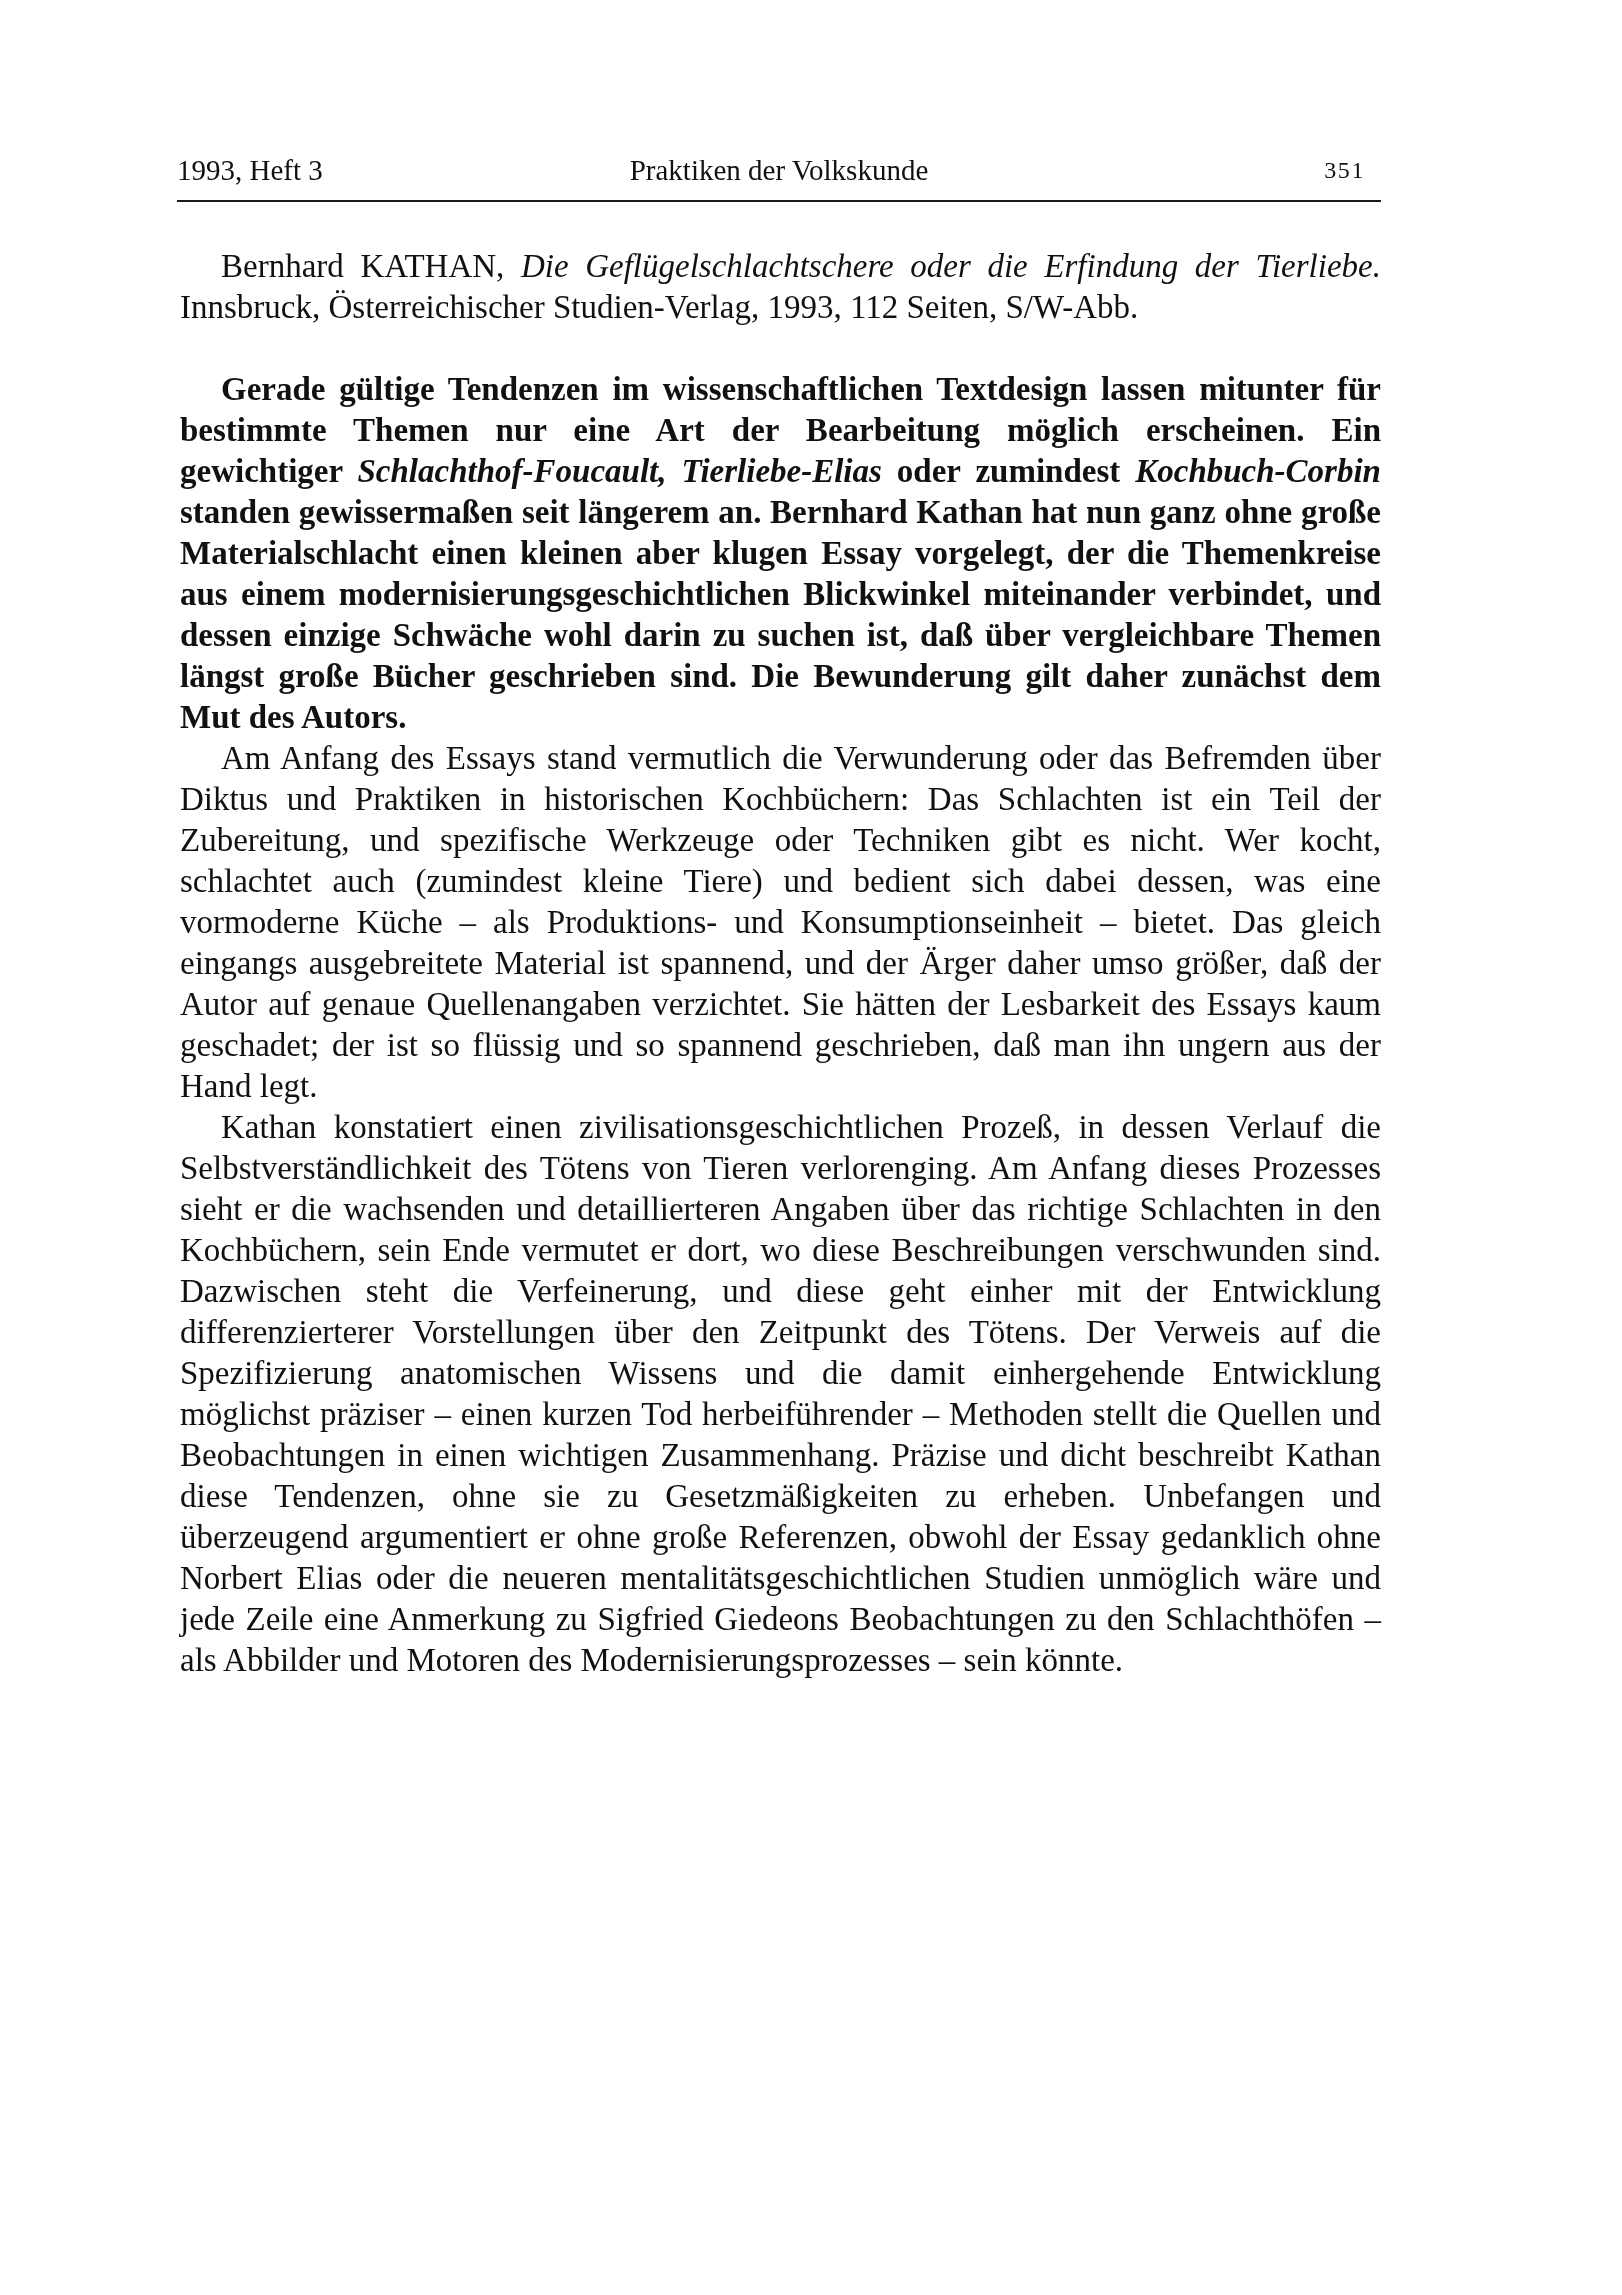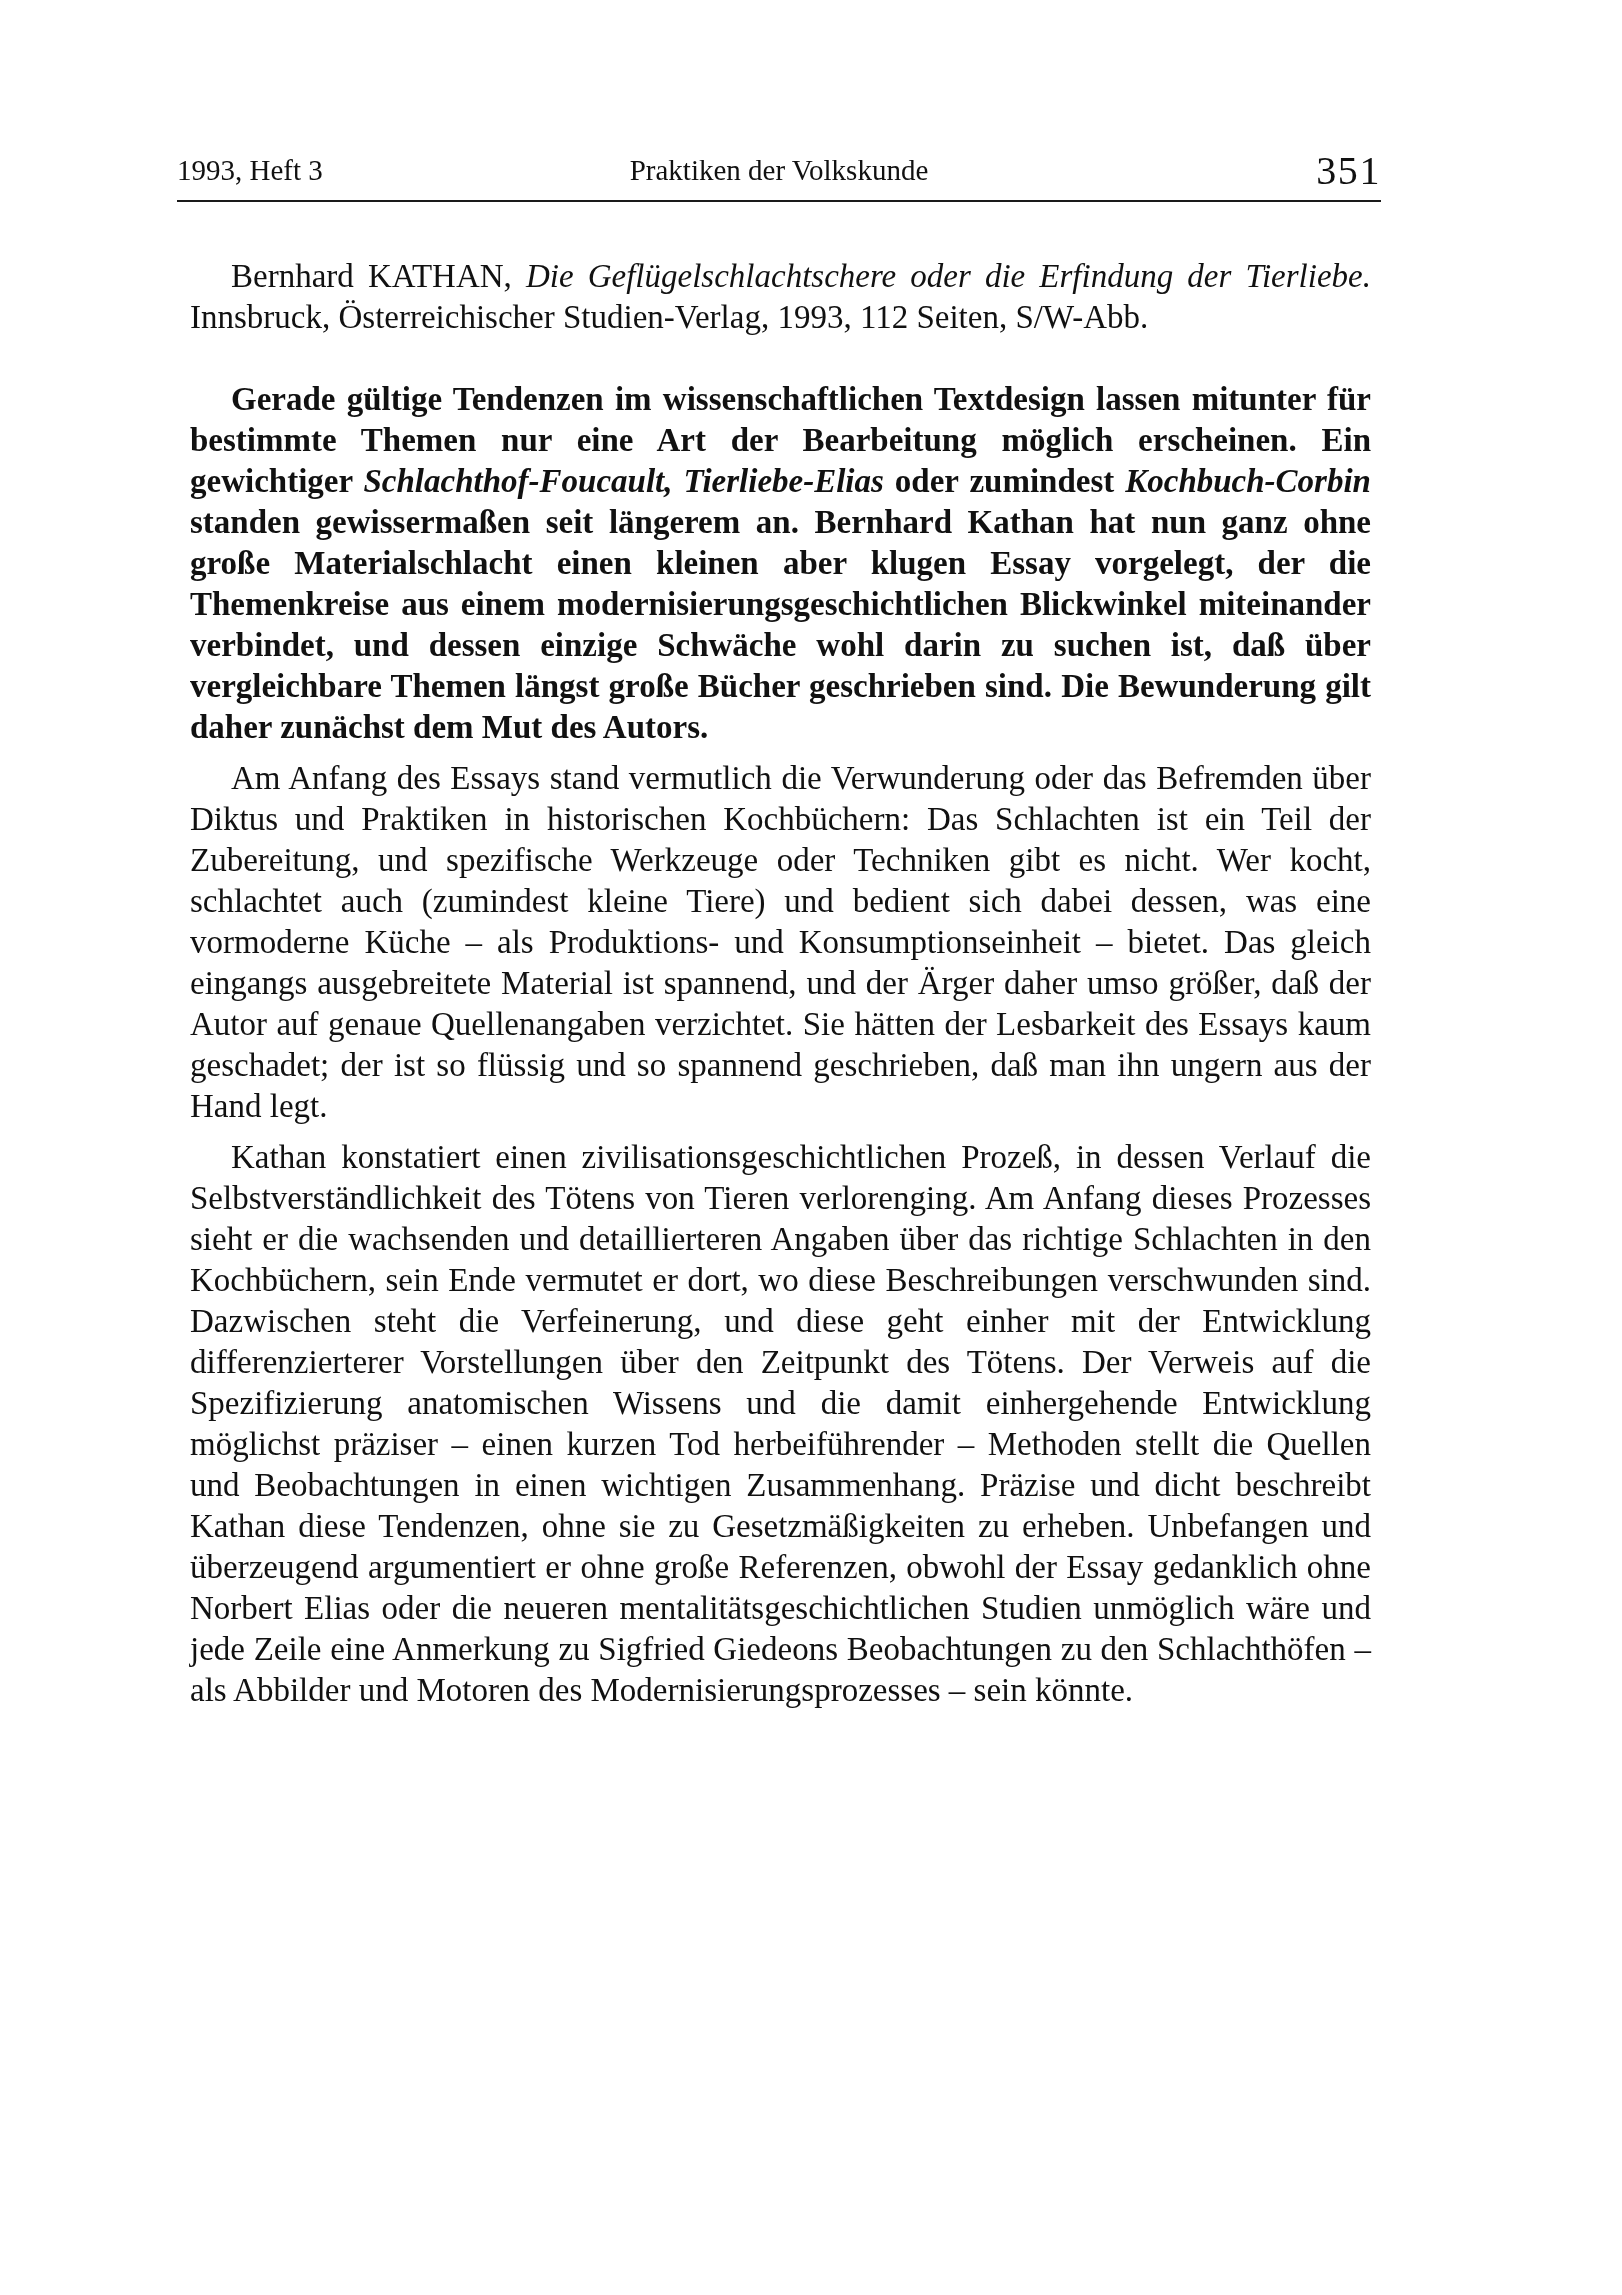--- a/index.html
+++ b/index.html
@@ -7,31 +7,31 @@
     width: 1623px; height: 2295px; position: relative; overflow: hidden;
     font-family: "Liberation Serif", "DejaVu Serif", serif;
     color: #111111;
   }
   .page-header {
     position: absolute; left: 177px; top: 151px; width: 1204px; height: 39px;
     font-size: 29px; line-height: 39px;
   }
   .page-header .left { position: absolute; left: 0; top: 0; }
   .page-header .center { position: absolute; left: 0; right: 0; top: 0; text-align: center; }
-  .page-header .right { position: absolute; right: 0; top: 0; font-size: 40px; letter-spacing: 1.6px; font-family: Liberation Serif, serif; }
+  .page-header .right { position: absolute; right: 16px; top: 0; font-size: 24px; letter-spacing: 1.6px; font-family: Liberation Serif, serif; }
   .header-rule {
     position: absolute; left: 177px; top: 200px; width: 1204px; height: 0;
     border-top: 2.4px solid #1a1a1a;
   }
   .content {
     position: absolute; left: 180px; top: 246px; width: 1201px;
     font-size: 33px; line-height: 41px; text-align: justify;
     hyphens: manual;
   }
-  .content p { margin: 10px; }
+  .content p { margin: 0; }
   .biblio { text-indent: 41px; margin-bottom: 41px !important; }
   .para { text-indent: 41px; }
   .para.first { text-indent: 41px; font-weight: bold; }
   i { font-style: italic; }
 </style>
 </head>
 <body>
 
 <div class="page-header">
   <span class="left">1993, Heft 3</span>

